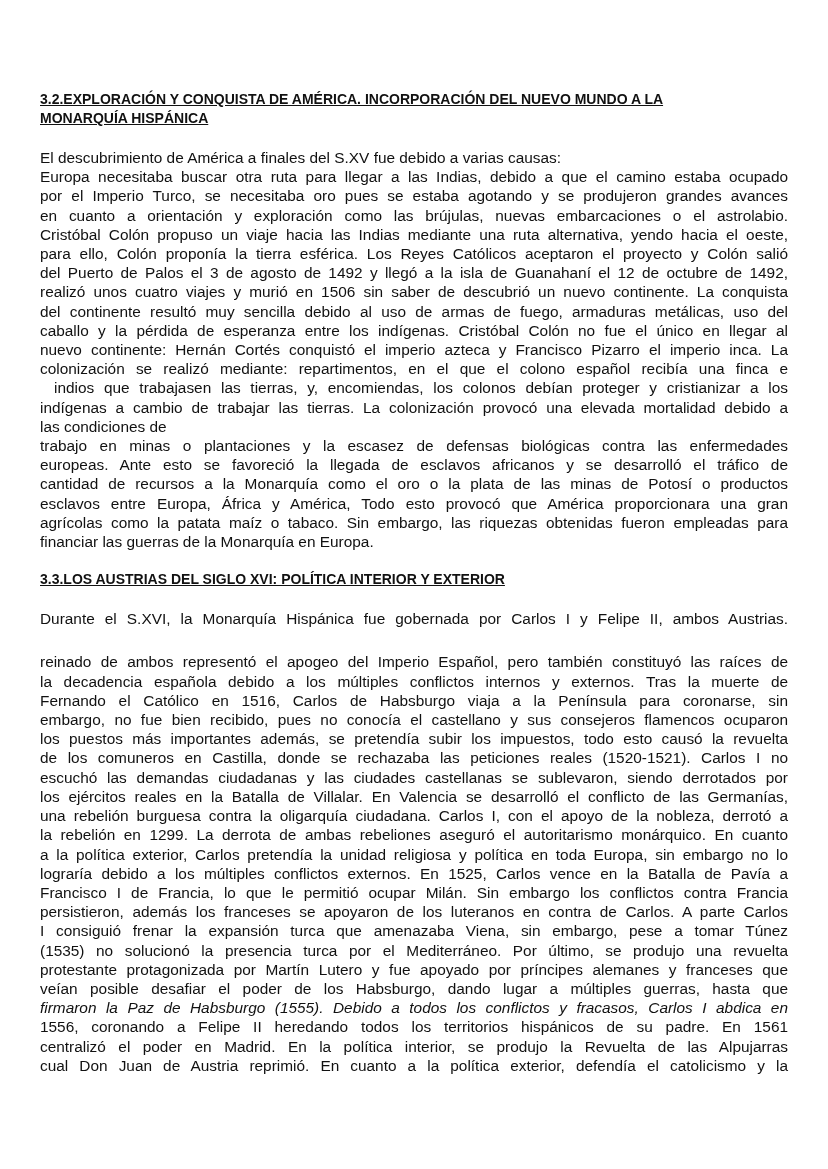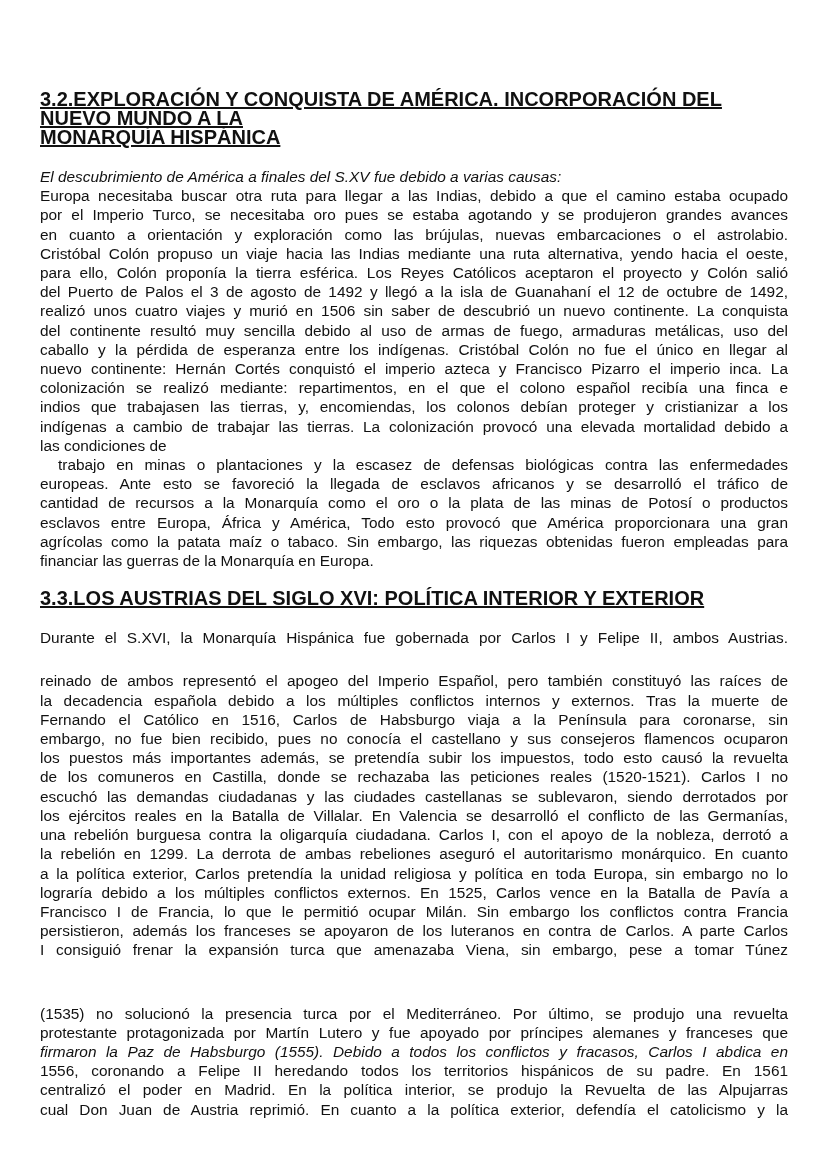--- a/index.html
+++ b/index.html
@@ -17,21 +17,21 @@
   }
   .page {
     position: absolute;
     left: 40px;
     top: 90px;
     width: 748px;
   }
   .heading {
     font-weight: bold;
     text-decoration: underline;
-    font-size: 20px;
+    font-size: 14px;
     line-height: 19px;
     margin: 0;
     text-align: left;
   }
   .para {
     font-size: 15.4px;
     line-height: 19.2px;
     margin: 0;
     text-align: justify;
     text-align-last: left;
@@ -54,36 +54,36 @@
 
 <div class="page">
 
   <section>
     <h2 class="heading">
       <span class="line" style="display:block">3.2.EXPLORACIÓN Y CONQUISTA DE AMÉRICA. INCORPORACIÓN DEL NUEVO MUNDO A LA</span>
       <span class="line" style="display:block">MONARQUÍA HISPÁNICA</span>
     </h2>
     <div class="gap-heading"></div>
     <p class="para">
-        <span class="line last" style="white-space: nowrap; font-style: italic;">El descubrimiento de América a finales del S.XV fue debido a varias causas:</span>
+        <span class="line last" style="white-space: nowrap;">El descubrimiento de América a finales del S.XV fue debido a varias causas:</span>
         <span class="line" style="white-space: nowrap;">Europa necesitaba buscar otra ruta para llegar a las Indias, debido a que el camino estaba ocupado</span>
         <span class="line" style="white-space: nowrap;">por el Imperio Turco, se necesitaba oro pues se estaba agotando y se produjeron grandes avances</span>
         <span class="line" style="white-space: nowrap;">en cuanto a orientación y exploración como las brújulas, nuevas embarcaciones o el astrolabio.</span>
         <span class="line" style="white-space: nowrap;">Cristóbal Colón propuso un viaje hacia las Indias mediante una ruta alternativa, yendo hacia el oeste,</span>
         <span class="line" style="white-space: nowrap;">para ello, Colón proponía la tierra esférica. Los Reyes Católicos aceptaron el proyecto y Colón salió</span>
         <span class="line" style="white-space: nowrap;">del Puerto de Palos el 3 de agosto de 1492 y llegó a la isla de Guanahaní el 12 de octubre de 1492,</span>
         <span class="line" style="white-space: nowrap;">realizó unos cuatro viajes y murió en 1506 sin saber de descubrió un nuevo continente. La conquista</span>
         <span class="line" style="white-space: nowrap;">del continente resultó muy sencilla debido al uso de armas de fuego, armaduras metálicas, uso del</span>
         <span class="line" style="white-space: nowrap;">caballo y la pérdida de esperanza entre los indígenas. Cristóbal Colón no fue el único en llegar al</span>
         <span class="line" style="white-space: nowrap;">nuevo continente: Hernán Cortés conquistó el imperio azteca y Francisco Pizarro el imperio inca. La</span>
         <span class="line" style="white-space: nowrap;">colonización se realizó mediante: repartimentos, en el que el colono español recibía una finca e</span>
-        <span class="line" style="white-space: nowrap;">indios que trabajasen las tierras, y, encomiendas, los colonos debían proteger y cristianizar a los</span>
+        <span class="line" style="white-space: nowrap; margin-left: 14px;">indios que trabajasen las tierras, y, encomiendas, los colonos debían proteger y cristianizar a los</span>
         <span class="line" style="white-space: nowrap;">indígenas a cambio de trabajar las tierras. La colonización provocó una elevada mortalidad debido a</span>
         <span class="line last" style="white-space: nowrap;">las condiciones de</span>
-        <span class="line" style="white-space: nowrap; margin-left: 18px;">trabajo en minas o plantaciones y la escasez de defensas biológicas contra las enfermedades</span>
+        <span class="line" style="white-space: nowrap;">trabajo en minas o plantaciones y la escasez de defensas biológicas contra las enfermedades</span>
         <span class="line" style="white-space: nowrap;">europeas. Ante esto se favoreció la llegada de esclavos africanos y se desarrolló el tráfico de</span>
         <span class="line" style="white-space: nowrap;">cantidad de recursos a la Monarquía como el oro o la plata de las minas de Potosí o productos</span>
         <span class="line" style="white-space: nowrap;">esclavos entre Europa, África y América, Todo esto provocó que América proporcionara una gran</span>
         <span class="line" style="white-space: nowrap;">agrícolas como la patata maíz o tabaco. Sin embargo, las riquezas obtenidas fueron empleadas para</span>
         <span class="line last" style="white-space: nowrap;">financiar las guerras de la Monarquía en Europa.</span>
       </p>
   </section>
 
   <div class="gap-section"></div>
 
@@ -102,22 +102,23 @@
         <span class="line" style="white-space: nowrap;">de los comuneros en Castilla, donde se rechazaba las peticiones reales (1520-1521). Carlos I no</span>
         <span class="line" style="white-space: nowrap;">escuchó las demandas ciudadanas y las ciudades castellanas se sublevaron, siendo derrotados por</span>
         <span class="line" style="white-space: nowrap;">los ejércitos reales en la Batalla de Villalar. En Valencia se desarrolló el conflicto de las Germanías,</span>
         <span class="line" style="white-space: nowrap;">una rebelión burguesa contra la oligarquía ciudadana. Carlos I, con el apoyo de la nobleza, derrotó a</span>
         <span class="line" style="white-space: nowrap;">la rebelión en 1299. La derrota de ambas rebeliones aseguró el autoritarismo monárquico. En cuanto</span>
         <span class="line" style="white-space: nowrap;">a la política exterior, Carlos pretendía la unidad religiosa y política en toda Europa, sin embargo no lo</span>
         <span class="line" style="white-space: nowrap;">lograría debido a los múltiples conflictos externos. En 1525, Carlos vence en la Batalla de Pavía a</span>
         <span class="line" style="white-space: nowrap;">Francisco I de Francia, lo que le permitió ocupar Milán. Sin embargo los conflictos contra Francia</span>
         <span class="line" style="white-space: nowrap;">persistieron, además los franceses se apoyaron de los luteranos en contra de Carlos. A parte Carlos</span>
         <span class="line" style="white-space: nowrap;">I consiguió frenar la expansión turca que amenazaba Viena, sin embargo, pese a tomar Túnez</span>
-        <span class="line" style="white-space: nowrap; margin-top: 44px;">(1535) no solucionó la presencia turca por el Mediterráneo. Por último, se produjo una revuelta</span>
+        <span class="line" style="white-space: nowrap;">(1535) no solucionó la presencia turca por el Mediterráneo. Por último, se produjo una revuelta</span>
         <span class="line" style="white-space: nowrap;">protestante protagonizada por Martín Lutero y fue apoyado por príncipes alemanes y franceses que</span>
+        <span class="line" style="white-space: nowrap;">veían posible desafiar el poder de los Habsburgo, dando lugar a múltiples guerras, hasta que</span>
         <span class="line" style="white-space: nowrap; font-style: italic;">firmaron la Paz de Habsburgo (1555). Debido a todos los conflictos y fracasos, Carlos I abdica en</span>
         <span class="line" style="white-space: nowrap;">1556, coronando a Felipe II heredando todos los territorios hispánicos de su padre. En 1561</span>
         <span class="line" style="white-space: nowrap;">centralizó el poder en Madrid. En la política interior, se produjo la Revuelta de las Alpujarras</span>
         <span class="line" style="white-space: nowrap;">cual Don Juan de Austria reprimió. En cuanto a la política exterior, defendía el catolicismo y la</span>
       </p>
   </section>
 
 </div>
 
 </body></html>

